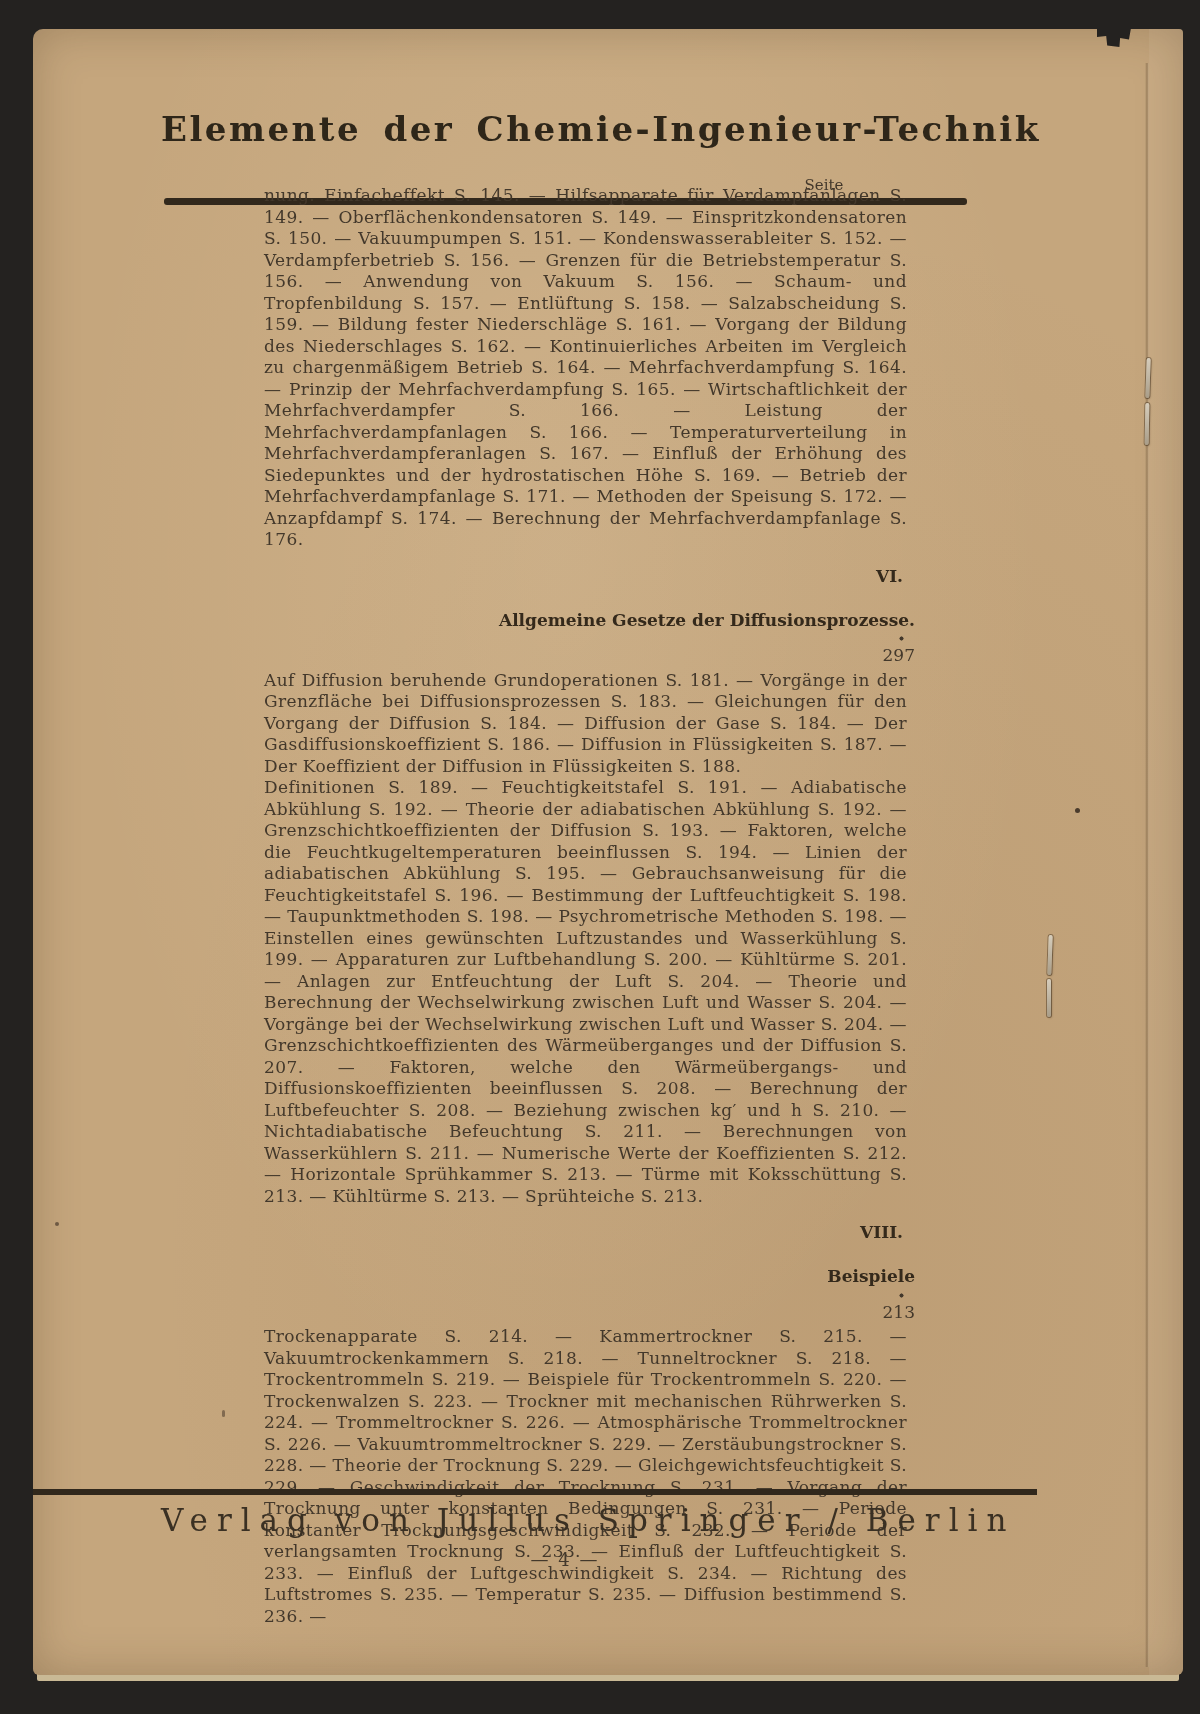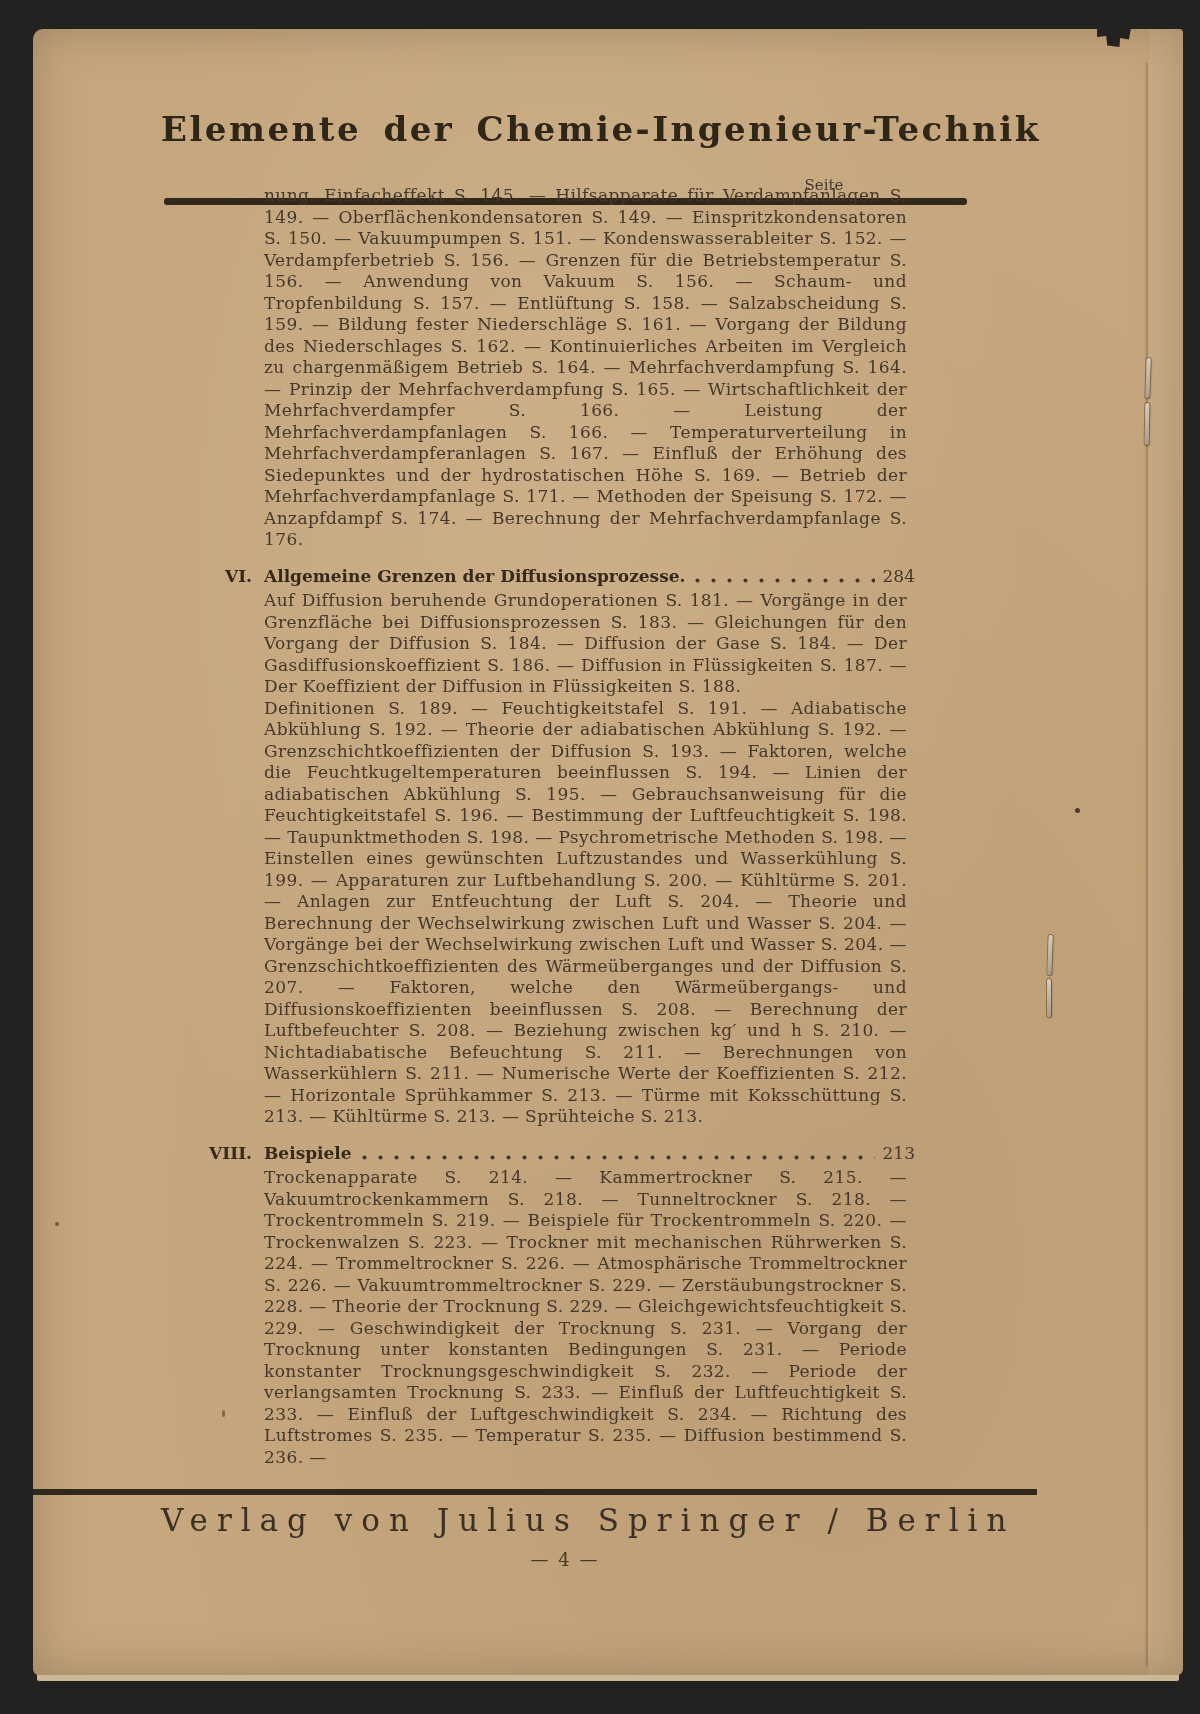--- a/index.html
+++ b/index.html
@@ -66,21 +66,21 @@
     position:absolute; top:156px; left:175px; width:707px;
     color:#43382b; font-size:17px; line-height:21.5px;
   }
   .para {
     margin:0 8px 0 56px; text-align:justify;
     letter-spacing:0.4px; hyphens:auto; -webkit-hyphens:auto;
   }
   .heading {
     display:flex; align-items:flex-end; white-space:nowrap;
     font-weight:bold; color:#34291b;
-    margin-top:15px; margin-bottom:3px;
+    margin-top:15px; margin-bottom:3px;flex-direction:column;
   }
   .roman { flex:0 0 44px; text-align:right; padding-right:12px; }
   .htitle { flex:0 0 auto; }
   .leader {
     flex:1 1 10px; min-width:8px; height:5px; margin:0 8px 4px 10px;
     background-image:radial-gradient(circle at 2.5px 2.5px, #43382b 1.8px, rgba(67,56,43,0) 2.3px);
     background-size:16px 5px; background-repeat:repeat-x; background-position:left bottom;
   }
   .pnum { flex:0 0 auto; font-weight:normal; color:#43382b; }
 
@@ -118,23 +118,23 @@
   <div class="header-title">Elemente der Chemie-Ingenieur-Technik</div>
   <div class="header-rule"></div>
   <div class="seite-label">Seite</div>
 
   <div class="toc">
 
     <p class="para">nung. Einfacheffekt S. 145. — Hilfsapparate für Verdampfanlagen S. 149. — Oberflächenkondensatoren S. 149. — Einspritzkondensatoren S. 150. — Vakuumpumpen S. 151. — Kondenswasserableiter S. 152. — Verdampferbetrieb S. 156. — Grenzen für die Betriebstemperatur S. 156. — Anwendung von Vakuum S. 156. — Schaum- und Tropfenbildung S. 157. — Entlüftung S. 158. — Salzabscheidung S. 159. — Bildung fester Niederschläge S. 161. — Vorgang der Bildung des Niederschlages S. 162. — Kontinuierliches Arbeiten im Vergleich zu chargenmäßigem Betrieb S. 164. — Mehrfachverdampfung S. 164. — Prinzip der Mehrfachverdampfung S. 165. — Wirtschaftlichkeit der Mehrfachverdampfer S. 166. — Leistung der Mehrfachverdampfanlagen S. 166. — Temperaturverteilung in Mehrfachverdampferanlagen S. 167. — Einfluß der Erhöhung des Siedepunktes und der hydrostatischen Höhe S. 169. — Betrieb der Mehrfachverdampfanlage S. 171. — Methoden der Speisung S. 172. — Anzapfdampf S. 174. — Berechnung der Mehrfachverdampfanlage S. 176.</p>
 
     <div class="heading">
       <span class="roman">VI.</span>
-        <span class="htitle">Allgemeine Grenzen der Diffusionsprozesse.</span>
+        <span class="htitle">Allgemeine Gesetze der Diffusionsprozesse.</span>
         <span class="leader"></span>
-        <span class="pnum">284</span>
+        <span class="pnum">297</span>
     </div>
     <p class="para">Auf Diffusion beruhende Grundoperationen S. 181. — Vorgänge in der Grenzfläche bei Diffusionsprozessen S. 183. — Gleichungen für den Vorgang der Diffusion S. 184. — Diffusion der Gase S. 184. — Der Gasdiffusionskoeffizient S. 186. — Diffusion in Flüssigkeiten S. 187. — Der Koeffizient der Diffusion in Flüssigkeiten S. 188.</p>
 
     <p class="para">Definitionen S. 189. — Feuchtigkeitstafel S. 191. — Adiabatische Abkühlung S. 192. — Theorie der adiabatischen Abkühlung S. 192. — Grenzschichtkoeffizienten der Diffusion S. 193. — Faktoren, welche die Feuchtkugeltemperaturen beeinflussen S. 194. — Linien der adiabatischen Abkühlung S. 195. — Gebrauchsanweisung für die Feuchtigkeitstafel S. 196. — Bestimmung der Luftfeuchtigkeit S. 198. — Taupunktmethoden S. 198. — Psychrometrische Methoden S. 198. — Einstellen eines gewünschten Luftzustandes und Wasserkühlung S. 199. — Apparaturen zur Luftbehandlung S. 200. — Kühltürme S. 201. — Anlagen zur Entfeuchtung der Luft S. 204. — Theorie und Berechnung der Wechselwirkung zwischen Luft und Wasser S. 204. — Vorgänge bei der Wechselwirkung zwischen Luft und Wasser S. 204. — Grenzschichtkoeffizienten des Wärmeüberganges und der Diffusion S. 207. — Faktoren, welche den Wärmeübergangs- und Diffusionskoeffizienten beeinflussen S. 208. — Berechnung der Luftbefeuchter S. 208. — Beziehung zwischen kg′ und h S. 210. — Nichtadiabatische Befeuchtung S. 211. — Berechnungen von Wasserkühlern S. 211. — Numerische Werte der Koeffizienten S. 212. — Horizontale Sprühkammer S. 213. — Türme mit Koksschüttung S. 213. — Kühltürme S. 213. — Sprühteiche S. 213.</p>
 
     <div class="heading">
       <span class="roman">VIII.</span>
         <span class="htitle">Beispiele</span>
         <span class="leader"></span>
         <span class="pnum">213</span>

